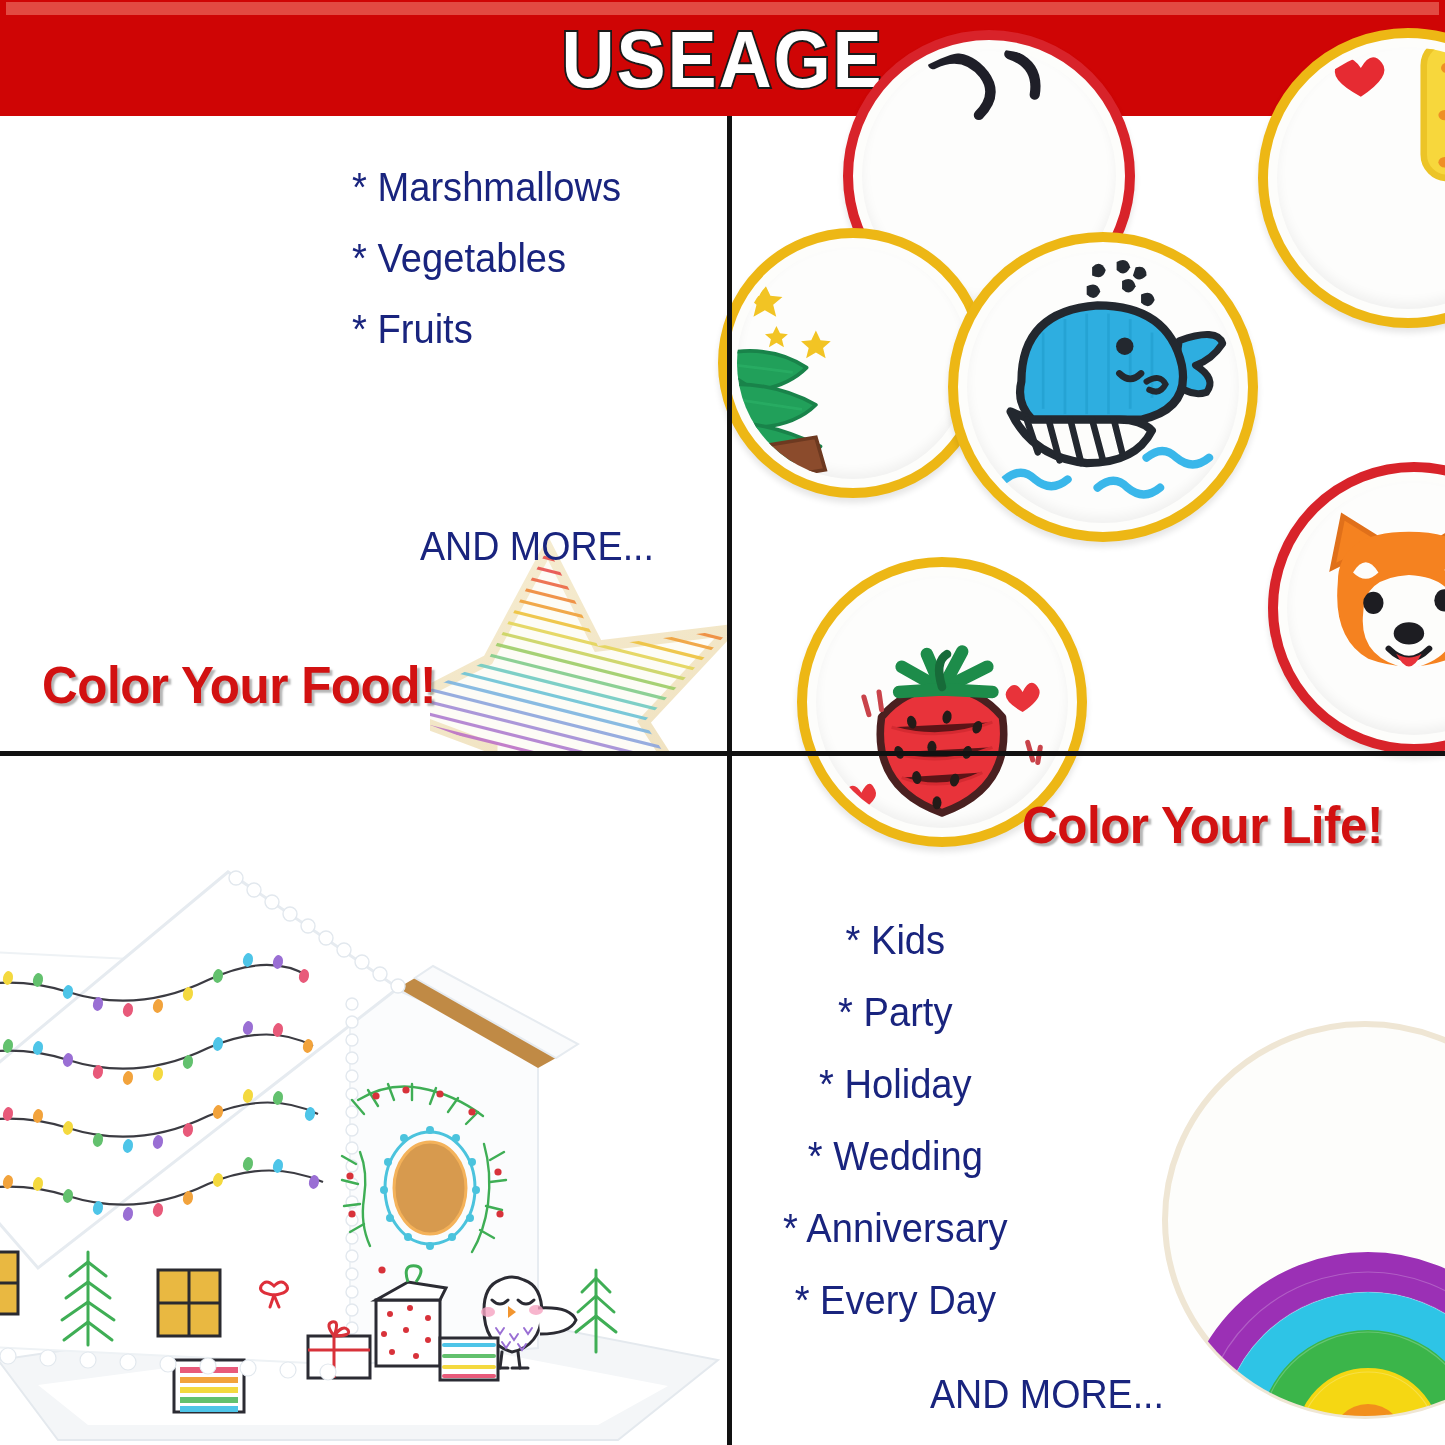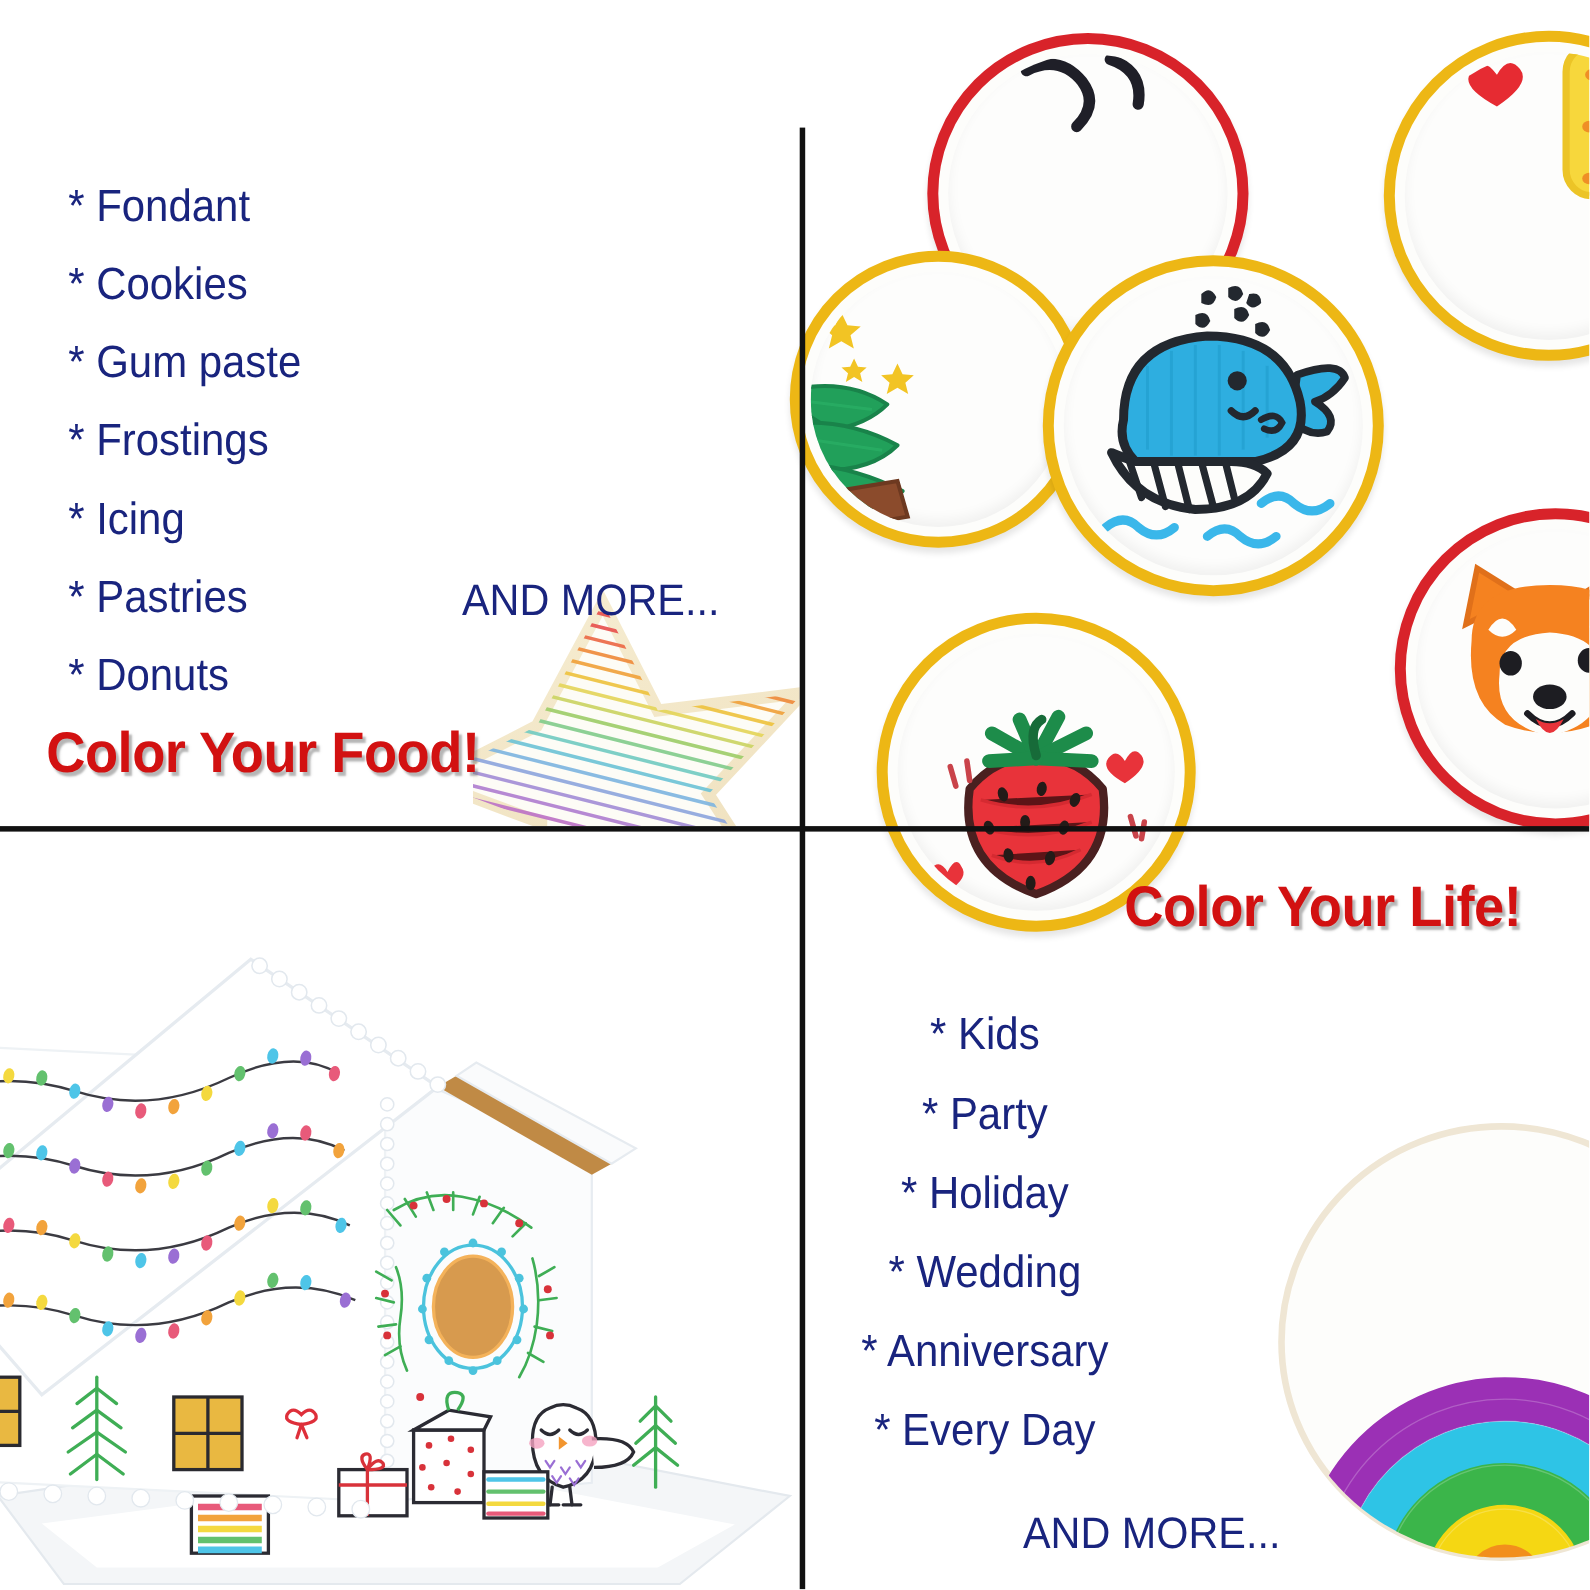--- a/index.html
+++ b/index.html
@@ -67,20 +67,24 @@
   .rainbow-wrap{position:absolute;left:1160px;top:1020px;width:330px;height:400px;z-index:5;}
 
   
   .house-wrap{position:absolute;left:-22px;top:800px;width:760px;height:645px;z-index:5;}
 </style>
 </head>
 <body>
 
 <div class="page">
 
+  <div class="banner">
+    <div class="banner-stripe"></div>
+    <div class="banner-title">USEAGE</div>
+  </div>
 
   <div class="quad" id="q-tl">
     <svg class="star-wrap" viewBox="0 0 330 340">
       <defs>
         <clipPath id="starClip">
           <path d="M118 14 L168 112 L300 96 L214 188 L286 300 L150 258 L60 338 L62 214 L-40 176 L58 126 Z"></path>
         </clipPath>
         <linearGradient id="starEdge" x1="0" y1="0" x2="0.3" y2="1">
           <stop offset="0" stop-color="#f6edd2"></stop>
             <stop offset="1" stop-color="#efe0bd"></stop>
@@ -111,30 +115,26 @@
           <line x1="-60" y1="268" x2="380" y2="268" stroke="#c178b4"></line>
           <line x1="-60" y1="280" x2="380" y2="280" stroke="#b884c0"></line>
           <line x1="-60" y1="292" x2="380" y2="292" stroke="#ae8cc8"></line>
           <line x1="-60" y1="304" x2="380" y2="304" stroke="#bb7fb8"></line>
           <line x1="-60" y1="316" x2="380" y2="316" stroke="#c56fa8"></line>
         </g>
       </g>
     </svg>
   </div>
 
-  <ul class="lst" id="list-food-a">
-    <li>* Fondant</li>
-    <li>* Cookies</li>
-    <li>* Gum paste</li>
-    <li>* Frostings</li>
-    <li>* Icing</li>
-    <li>* Pastries</li>
-    <li>* Donuts</li>
+
+  <ul class="lst" id="list-food-b">
+    <li>* Marshmallows</li>
+    <li>* Vegetables</li>
+    <li>* Fruits</li>
   </ul>
-
 
   <div class="andmore" id="andmore-food">AND MORE...</div>
   <div class="bigred" id="cy-food">Color Your Food!</div>
 
   <div class="quad" id="q-tr"></div>
 
   <div class="cookie rim-red" id="ck-partial" style="z-index:6;">
     <div class="face">
       <svg viewBox="0 0 100 100" style="width:100%;height:100%;">
         <path d="M28 6 Q40 0 48 10 Q54 18 46 26" fill="none" stroke="#1f1f28" stroke-width="4" stroke-linecap="round"></path>

